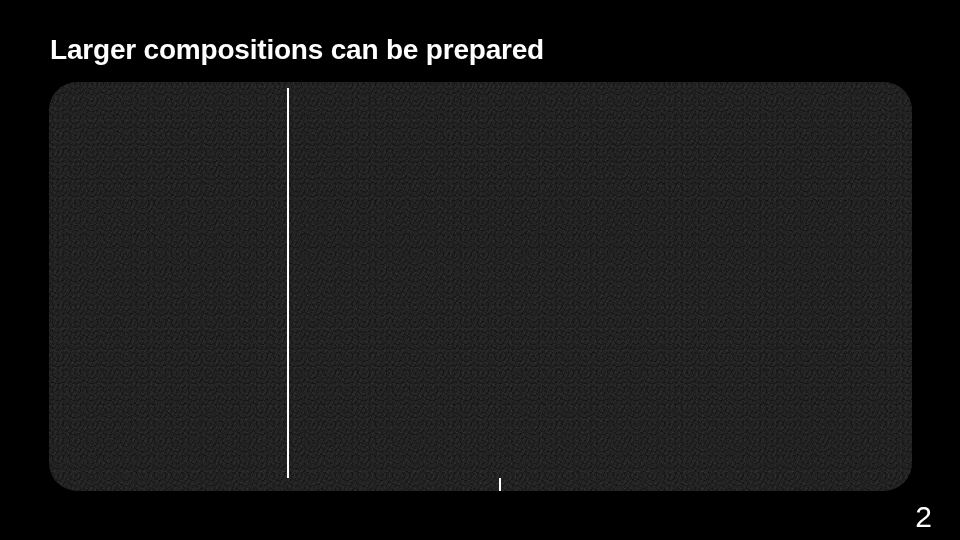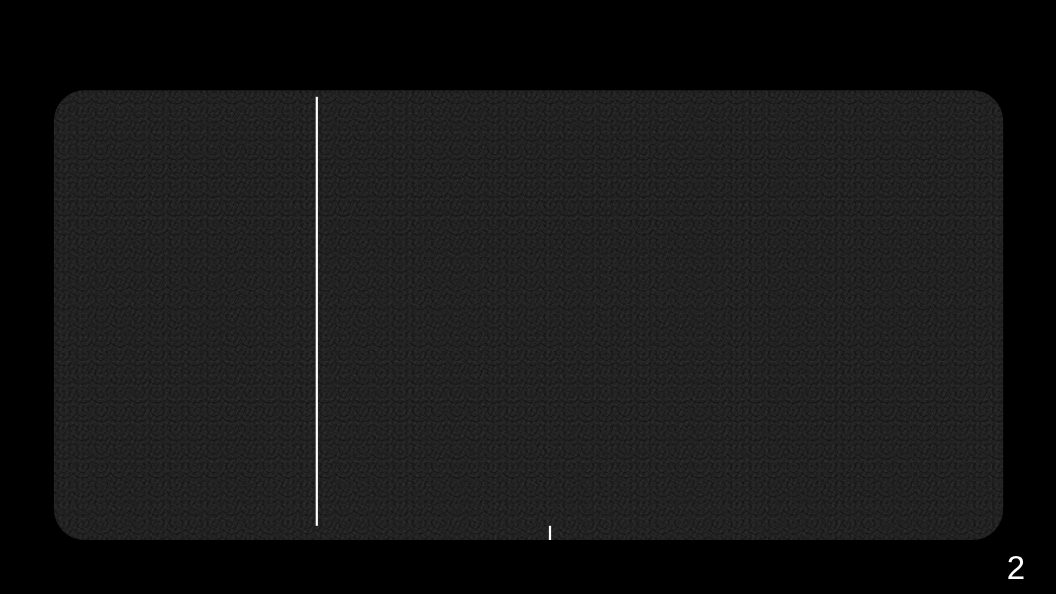--- a/index.html
+++ b/index.html
@@ -78,20 +78,21 @@
     font-weight: 400;
     color: #ffffff;
     line-height: 1;
   }
 </style>
 </head>
 <body>
 
 <div id="slide">
 
+  <div id="slide-title">Larger compositions can be prepared</div>
 
   <div id="canvas-panel">
 
   <div class="guide-line" style="left: 238px; background: rgb(255, 255, 255);"></div>
       <div class="guide-line" style="left: 450px; background: rgb(255, 255, 255);"></div>
     </div>
 
   <div id="page-number">2</div>
 
 </div>

